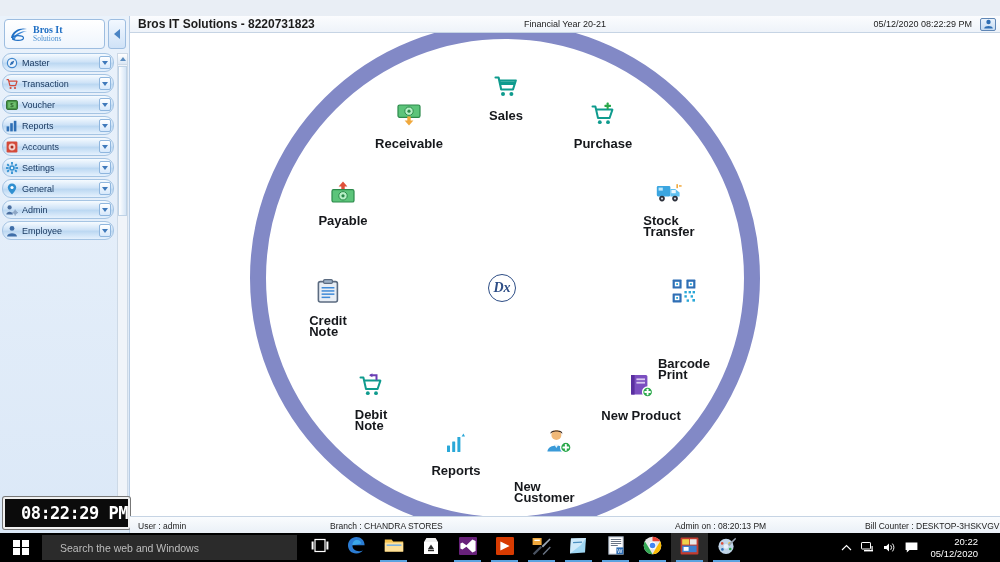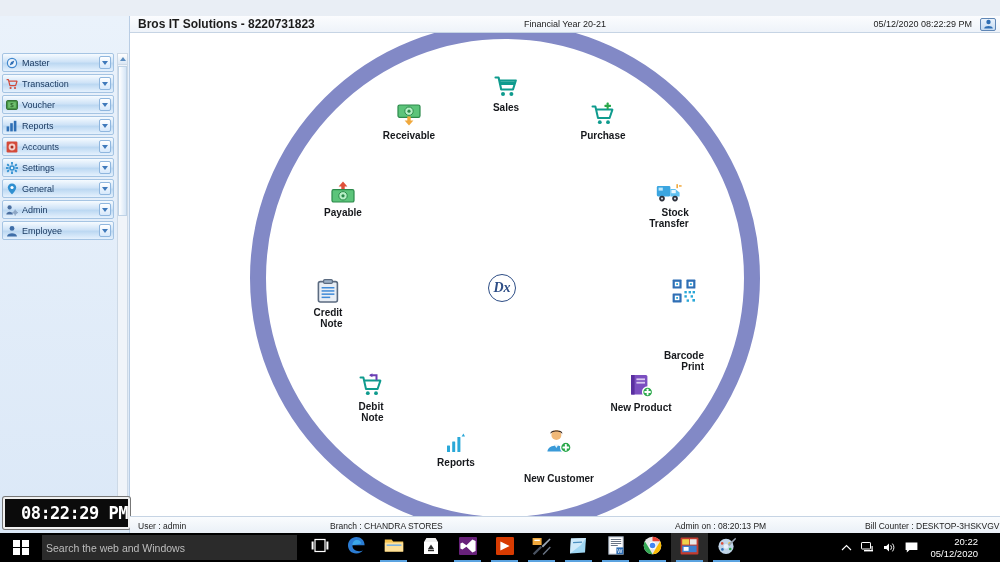--- a/index.html
+++ b/index.html
@@ -74,21 +74,21 @@
     border-right: 6px solid #4a84c4;
   }
 
   .menu-scroll {
     position: absolute; left: 2px; top: 37px; width: 126px; height: 470px;
   }
   .menu-list { width: 112px; }
   .menu-item {
     height: 19px; margin-bottom: 2px;
     background: linear-gradient(#f6fbff, #cfe3f7 45%, #bcd8f2 55%, #e5f1fd);
-    border: 1px solid #a5c4e3; border-radius: 2px;
+    border: 1px solid #a5c4e3; border-radius: 9px;
     display: flex; align-items: center; padding: 0 2px 0 3px; gap: 4px;
     cursor: default;
   }
   .mi-icon { width: 12px; height: 12px; flex: none; display:flex; align-items:center; justify-content:center; }
   .mi-label { font-size: 9px; color: #17365d; flex: 1; white-space: nowrap; }
   .mi-chev {
     width: 12px; height: 13px; border: 1px solid #8fb6de; border-radius: 2px;
     background: linear-gradient(#ffffff,#d6e8fb);
     display: flex; align-items: center; justify-content: center; flex: none;
   }
@@ -152,22 +152,22 @@
     color: #2e4e86; font-weight: bold; background: #ffffff;
   }
 
   
   .node {
     position: absolute; display: flex; flex-direction: column; align-items: center;
     cursor: pointer; user-select: none;
   }
   .node-icon { height: 26px; display: flex; align-items: flex-end; justify-content: center; }
   .node-label {
-    margin-top: 4px; font-size: 10px; font-weight: bold; color: #16181c;
-    text-align: right; line-height: 11px; white-space: pre-line;
+    margin-top: 12px; font-size: 13px; font-weight: bold; color: #16181c;
+    text-align: left; line-height: 11px; white-space: pre-line;
   }
 
   
   .statusbar {
     position: absolute; left: 130px; top: 500px; width: 870px; height: 17px;
     background: linear-gradient(#fafcfe,#eaf0f7);
     border-top: 1px solid #c6d4e4;
     font-size: 8.5px; color: #1c1c1c; z-index: 6;
   }
   .sb-cell { position: absolute; top: 4px; white-space: nowrap; }
@@ -189,21 +189,21 @@
     position: absolute; left: 0; top: 533px; width: 1000px; height: 29px;
     background: #000000; display: flex; align-items: center;
   }
   .start-btn {
     width: 42px; height: 29px; display: flex; align-items: center; justify-content: center;
   }
   .win-logo { display: grid; grid-template-columns: 7px 7px; grid-template-rows: 7px 7px; gap: 1.5px; }
   .win-logo i { display: block; background: #ffffff; }
   .search-box {
     width: 255px; height: 25px; background: #2b2b2b;
-    display: flex; align-items: center; padding-left: 4px;
+    display: flex; align-items: center; padding-left: 18px;
   }
   .search-ph { font-size: 10.5px; color: #bdbdbd; }
   .tb-icons { display: flex; align-items: center; height: 29px; margin-left: 4px; }
   .tb-item {
     width: 37px; height: 29px; display: flex; align-items: center; justify-content: center;
     position: relative;
   }
   .tb-item.active { background: #2a2a2a; }
   .tb-item.running::after {
     content: ''; position: absolute; bottom: 0; left: 5px; right: 5px; height: 2px; background: #5ba3e0;
@@ -219,20 +219,38 @@
 </style>
 </head>
 <body>
 
 <div id="app">
 
 
   <div class="app-body">
 
     <div class="sidebar">
+      <div class="brand-row">
+        <div class="brand-box">
+          <span class="brand-swirl">
+            <svg width="20" height="17" viewBox="0 0 20 17">
+              <path d="M2 12 C3 4, 12 1, 18 3 C12 3, 5 6, 4 12 Z" fill="#1f6fc4"></path>
+              <path d="M3 14 C5 8, 12 5, 18 5 C11 7, 6 10, 6 14 Z" fill="#3f8ad8"></path>
+              <ellipse cx="9" cy="12" rx="5.5" ry="2.4" fill="none" stroke="#1f6fc4" stroke-width="1.2"></ellipse>
+            </svg>
+          </span>
+          <span class="brand-text">
+            <span class="brand-l1 sq">Bros It</span>
+            <span class="brand-l2 sq">Solutions</span>
+          </span>
+        </div>
+        <div class="collapse-btn">
+          <i class="tri"></i>
+        </div>
+      </div>
 
       <div class="menu-scroll">
         <div class="menu-list" id="menu-list">
             <div class="menu-item">
               <span class="mi-icon">
                 <svg width="12" height="12" viewBox="0 0 12 12">
                   <circle cx="6" cy="6" r="5.2" fill="#3f86cc"></circle>
                   <circle cx="6" cy="6" r="4" fill="#eaf3fc"></circle>
                   <path d="M8.4 3.6 L5 5 L3.6 8.4 L7 7 Z" fill="#2f6fb5"></path>
                 </svg>

